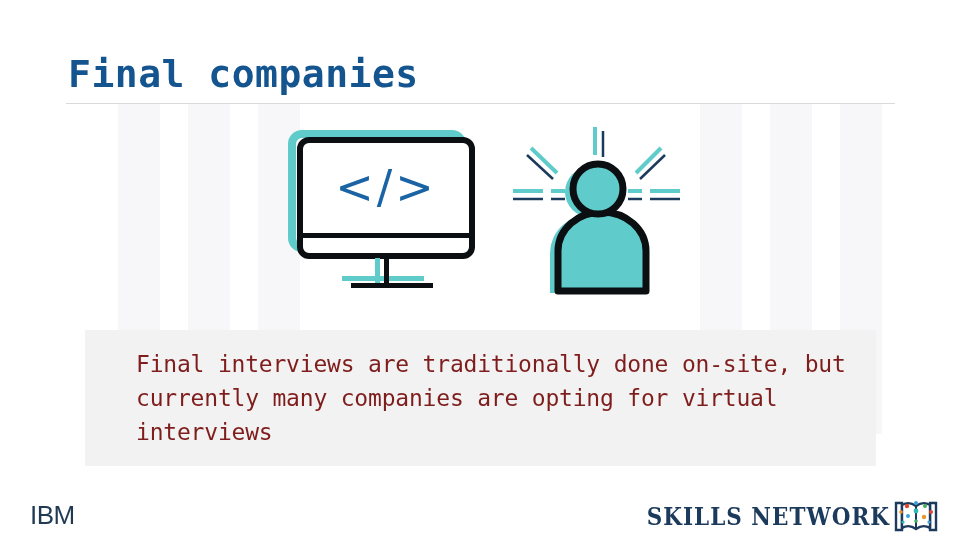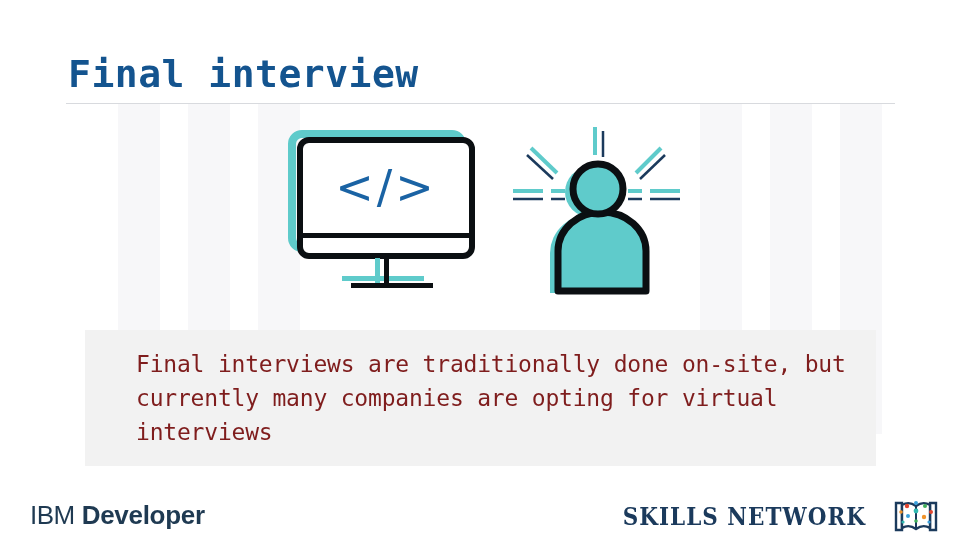--- a/index.html
+++ b/index.html
@@ -177,21 +177,21 @@
     letter-spacing: -0.3px;
     color: #1f3a52;
   }
 
   #footer-skills {
     position: absolute;
     right: 22px;
     top: 497px;
     display: flex;
     align-items: center;
-    gap: 28px;
+    gap: 4px;
     justify-content: flex-end;
   }
   #skills-wordmark {
     font-family: "DejaVu Serif", "Liberation Serif", serif;
     font-size: 25px;
     font-weight: 700;
     letter-spacing: 1.2px;
     color: #1b3a5c;
     transform: scaleX(0.86);
     transform-origin: right center;
@@ -208,21 +208,21 @@
 
 <div id="bg-bars">
     <div class="bar" style="left: 118px; width: 42px; background: rgb(247, 247, 249);"></div>
     <div class="bar" style="left: 188px; width: 42px; background: rgb(247, 247, 249);"></div>
     <div class="bar" style="left: 258px; width: 42px; background: rgb(247, 247, 249);"></div>
     <div class="bar" style="left: 700px; width: 42px; background: rgb(247, 247, 249);"></div>
     <div class="bar" style="left: 770px; width: 42px; background: rgb(247, 247, 249);"></div>
     <div class="bar" style="left: 840px; width: 42px; background: rgb(247, 247, 249);"></div>
   </div>
 
-<div id="slide-title">Final interview</div>
+<div id="slide-title">Final companies</div>
 <div id="title-rule"></div>
 
 <div id="illustration">
 
   <div class="monitor-shadow"></div>
   <div class="monitor-frame"></div>
   <div class="monitor-divider"></div>
   <div class="code-glyph">&lt;/&gt;</div>
   <div class="stand-teal-post"></div>
   <div class="stand-teal-base"></div>
@@ -263,21 +263,20 @@
     <circle cx="103" cy="64" r="25" fill="#5fcbcb" stroke="#0b0f12" stroke-width="7"></circle>
   </svg>
 </div>
 
 <div id="description-box">
   <div id="description-text">Final interviews are traditionally done on-site, but currently many companies are opting for virtual interviews</div>
 </div>
 
 <div id="footer-ibm">
   <span id="ibm-mark">IBM</span>
-  <span id="ibm-product">Developer</span>
 </div>
 
 <div id="footer-skills">
   <span id="skills-wordmark">SKILLS NETWORK</span>
   <svg id="skills-book" viewBox="0 0 44 38">
 
     <path d="M 2 6 L 2 33 L 8 33 L 8 6 Z" fill="none" stroke="#1b3a5c" stroke-width="2.4"></path>
     <path d="M 42 6 L 42 33 L 36 33 L 36 6 Z" fill="none" stroke="#1b3a5c" stroke-width="2.4"></path>
 
     <path d="M 8 8 L 8 31 C 13 28 18 29 22 32 C 26 29 31 28 36 31 L 36 8 C 31 5 26 6 22 9 C 18 6 13 5 8 8 Z" fill="#ffffff" stroke="#1b3a5c" stroke-width="2.4" stroke-linejoin="round"></path>

